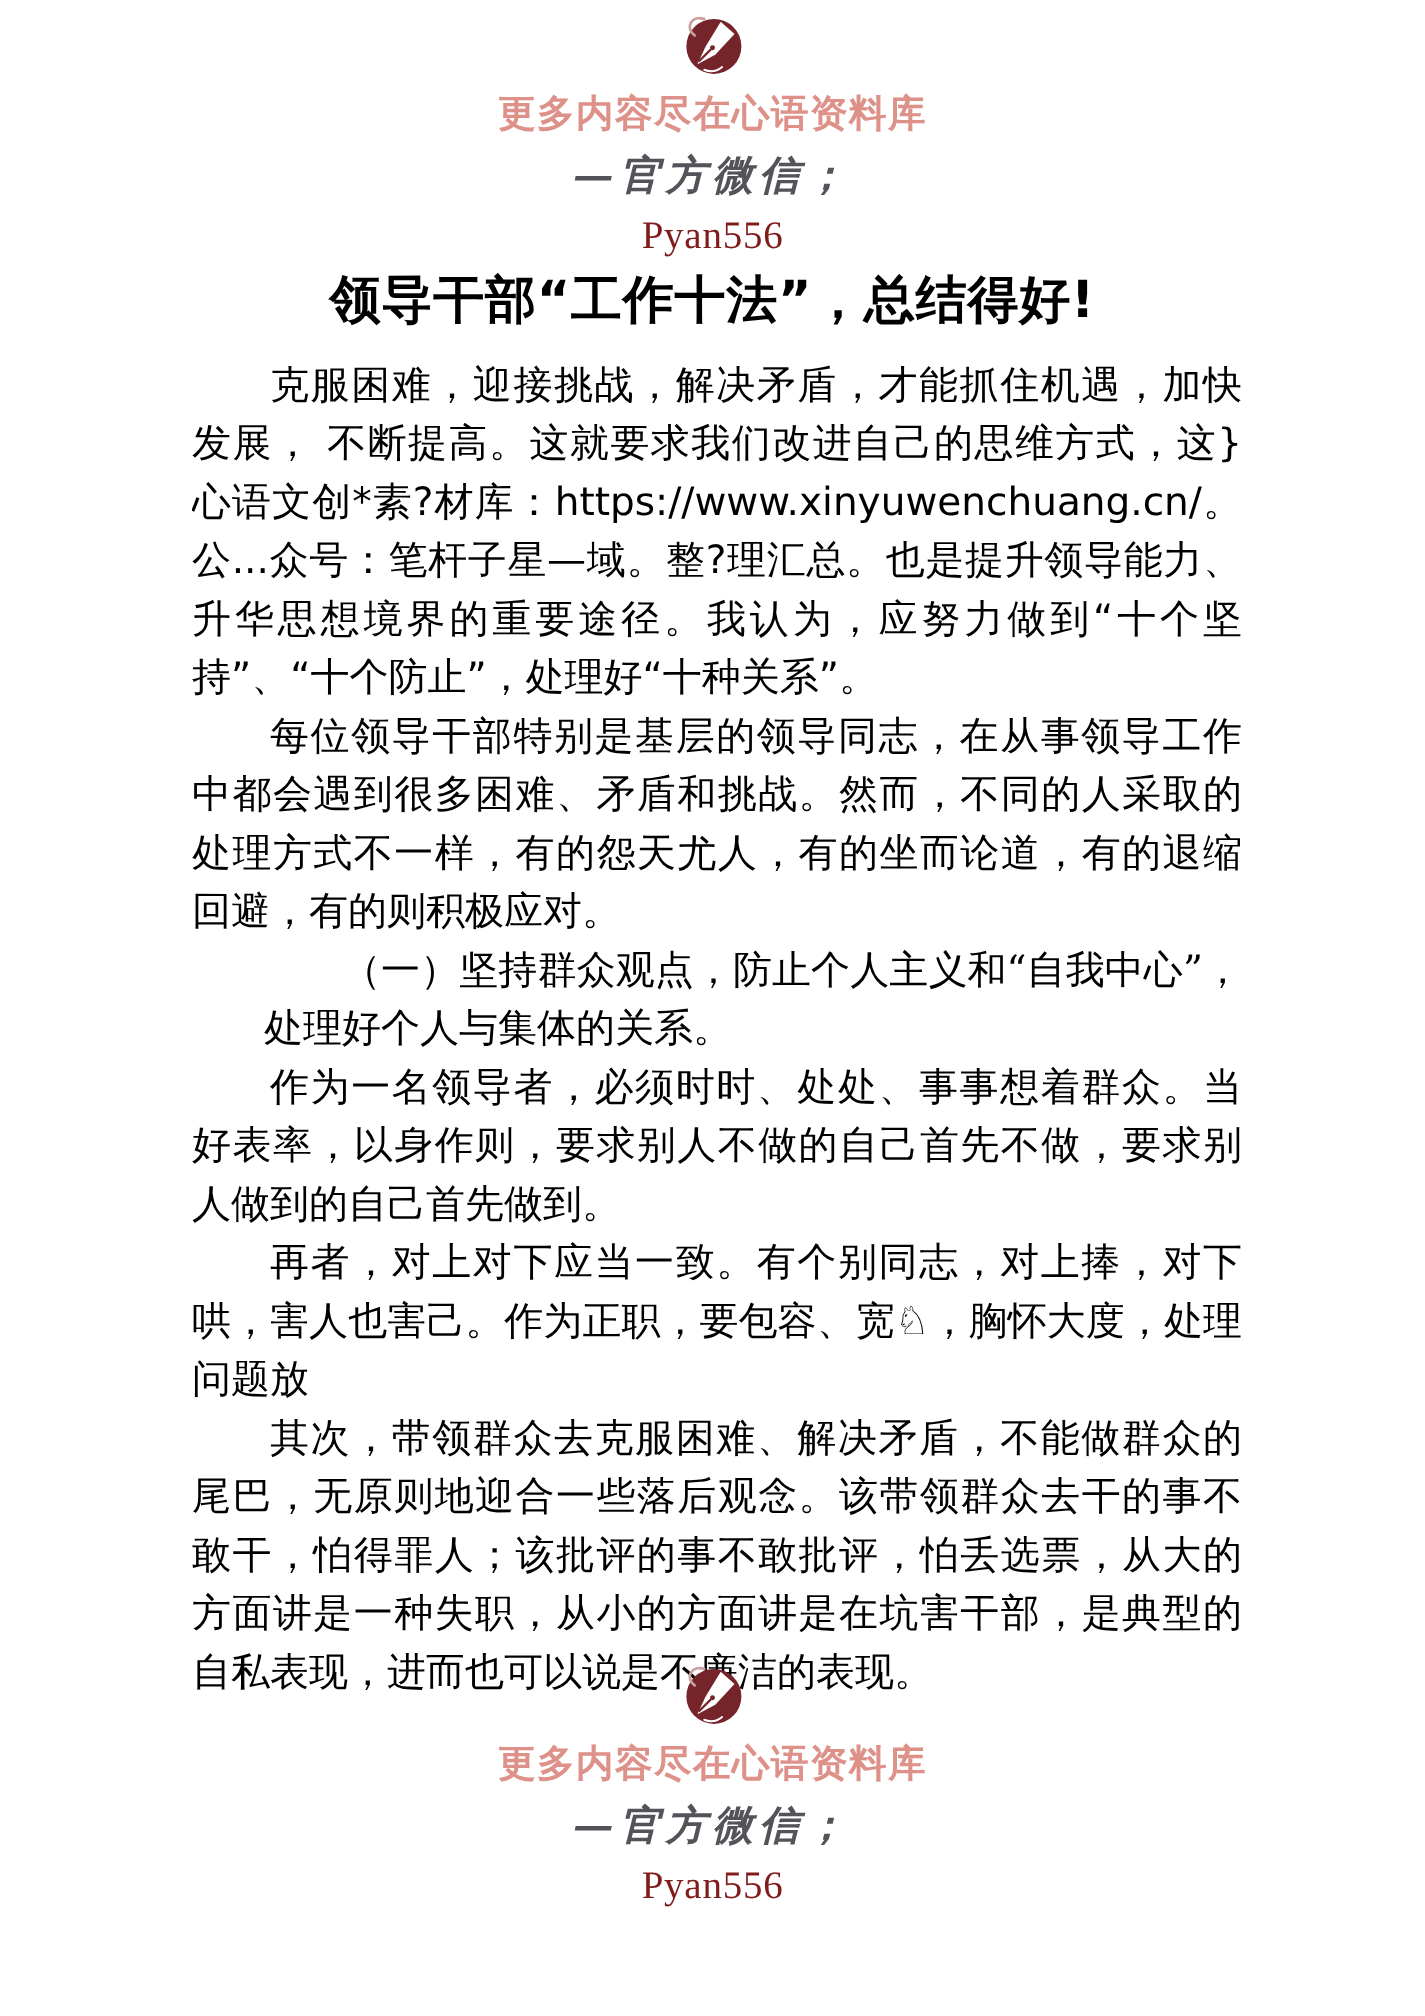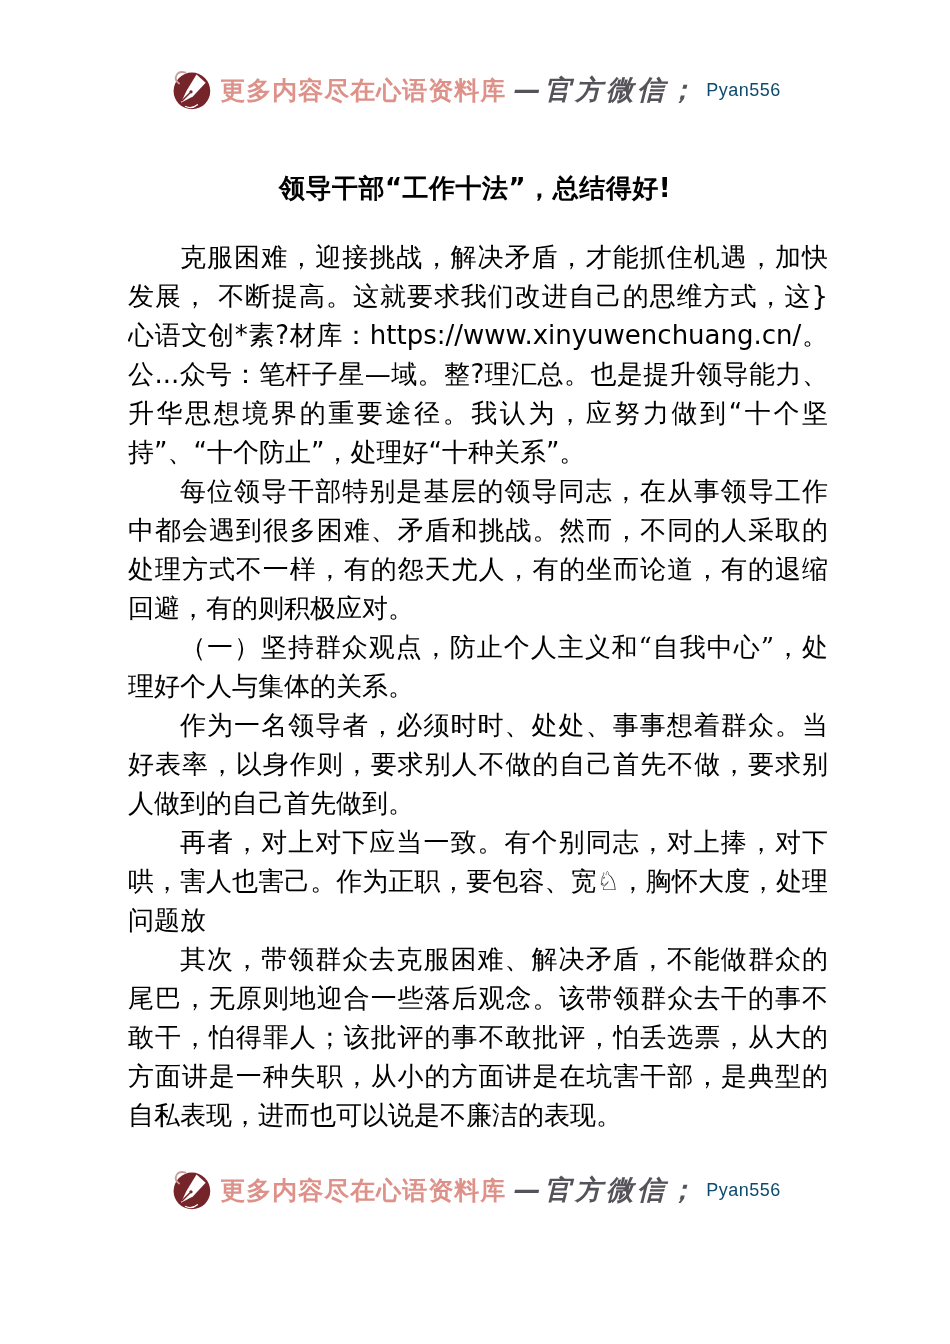--- a/index.html
+++ b/index.html
@@ -9,63 +9,64 @@
     position: relative;
     overflow: hidden;
     font-family: "DejaVu Sans", "Liberation Sans", sans-serif;
     color: #000;
   }
 
   
   .banner {
     position: absolute; left: 0; width: 950px; height: 48px;
     display: flex; align-items: center; justify-content: center;
-    gap: 7px; white-space: nowrap;
+    gap: 7px; white-space: nowrap; flex-direction: column;
   }
   .banner-top { top: 66px; }
   .banner-bottom { top: 1166px; }
   .logo { width: 44px; height: 44px; flex: 0 0 auto; }
   .brand-primary {
     font-family: "DejaVu Serif", "Liberation Serif", serif;
     font-weight: 700; font-size: 25px; letter-spacing: 1px;
     color: #dd9189;
   }
   .brand-secondary {
     font-family: "DejaVu Serif", "Liberation Serif", serif;
     font-style: italic; font-weight: 700; font-size: 27px;
     letter-spacing: 4px; color: #55525a;
   }
   .brand-wechat {
-    font-family: Liberation Sans, sans-serif;
-    font-size: 18px; color: #0c4a6e; letter-spacing: 0.5px;
+    font-family: Liberation Serif, serif;
+    font-size: 26px; color: #7f1d1d; letter-spacing: 0.5px;
   }
 
   
   .doc-title {
     position: absolute; top: 154px; left: 0; width: 950px;
     text-align: center;
-    font-size: 26px; font-weight: 700; color: #000;
+    font-size: 34px; font-weight: 700; color: #000;
     letter-spacing: 0.5px;
     font-family: "DejaVu Sans", "Liberation Sans", sans-serif;
   }
 
   
   .content {
     position: absolute; top: 238px; left: 128px; width: 700px;
     max-height: 912px; overflow: hidden;
     font-size: 26px; line-height: 39px;
     text-align: justify;
     color: #000;
   }
   .content p {
     margin: 0; text-indent: 2em;
     overflow-wrap: anywhere;
   }
   .content p.serif {
     font-family: "DejaVu Serif", "Liberation Serif", serif;
+    margin-left: 48px;
   }
 </style>
 </head>
 <body>
 
 <div class="banner banner-top">
   <svg class="logo" viewBox="0 0 48 48" aria-hidden="true">
     <circle cx="25" cy="25" r="20" fill="#75242a"></circle>
     <path d="M11 17 C 4 12, 8 2, 18 5" fill="none" stroke="#c9a09e" stroke-width="2" stroke-linecap="round"></path>
     <path d="M30 7 L40 16 L26 31 L13 38 L19 25 Z" fill="#ffffff"></path>

